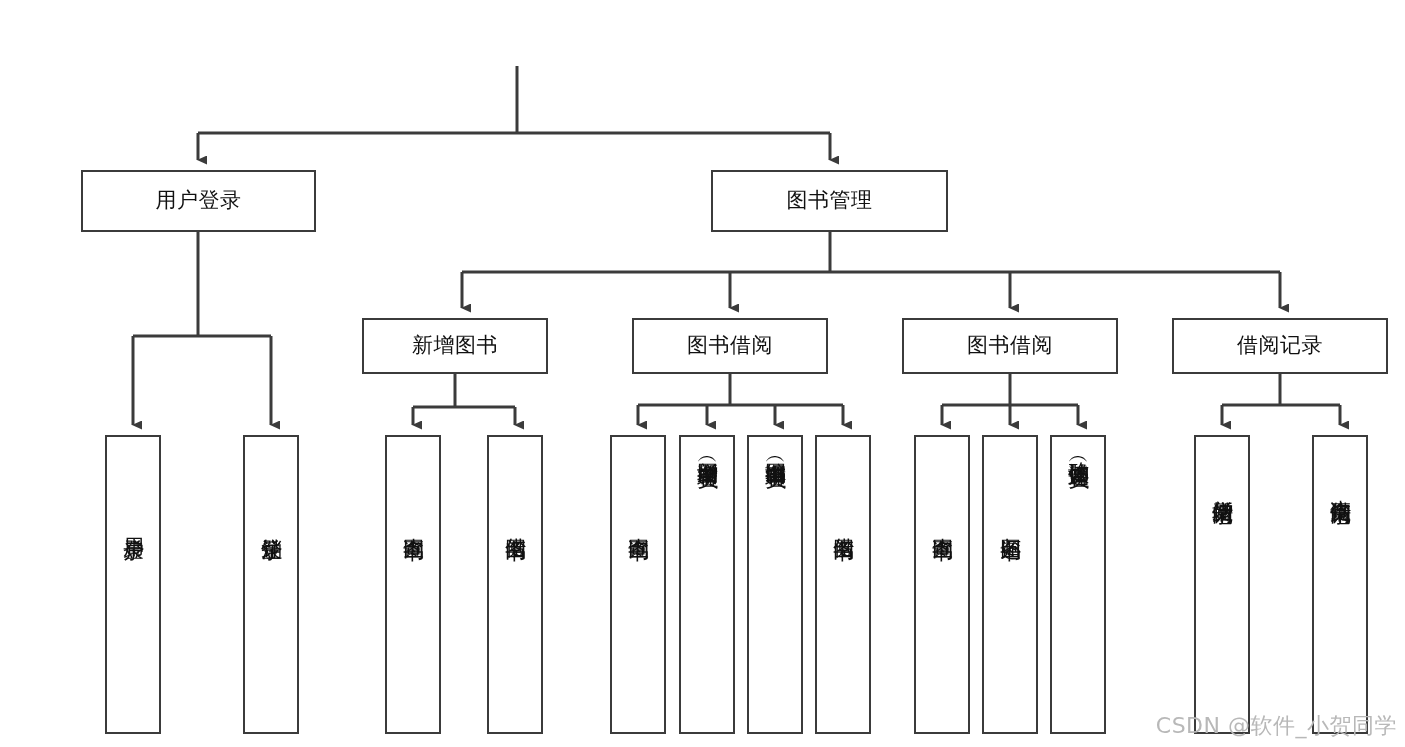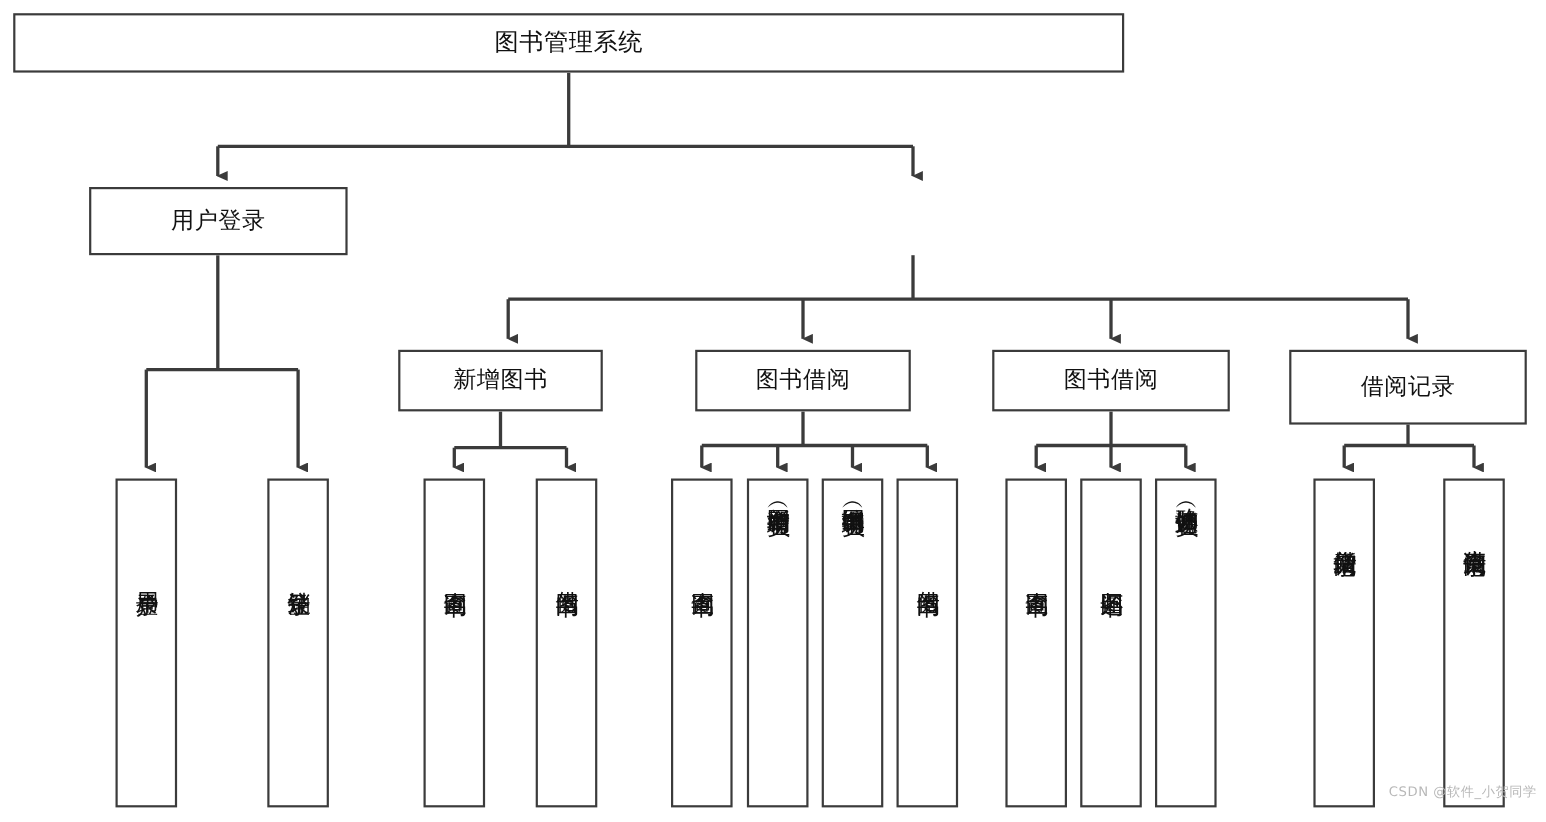--- a/index.html
+++ b/index.html
@@ -66,22 +66,22 @@
   }
   .leaf-mid .vtext {
     margin-top: 40px;
   }
   .leaf-tall .vtext {
     margin-top: 2px;
   }
   #watermark {
     position: absolute;
     right: 8px;
-    bottom: 18px;
-    font-size: 12px;
+    bottom: 6px;
+    font-size: 22px;
     color: #b8b8b8;
     letter-spacing: 0.5px;
     white-space: nowrap;
   }
 </style>
 </head>
 <body>
 
 <div id="diagram-root">
 
@@ -128,28 +128,28 @@
       <path d="M 1010,405 L 1010,425" marker-end="url(#arrowhead)"></path>
       <path d="M 1078,405 L 1078,425" marker-end="url(#arrowhead)"></path>
 
       <path d="M 1280,374 L 1280,405"></path>
       <path d="M 1222,405 L 1340,405"></path>
       <path d="M 1222,405 L 1222,425" marker-end="url(#arrowhead)"></path>
       <path d="M 1340,405 L 1340,425" marker-end="url(#arrowhead)"></path>
     </g>
   </svg>
 
-  <div class="node horiz root" style="left:12px; top:12px; width:1010px; height:54px;">图书管理系统</div>
 
   <div class="node horiz" style="left:81px; top:170px; width:235px; height:62px;">用户登录</div>
+  <div class="node horiz" style="left:711px; top:170px; width:237px; height:62px;">图书管理</div>
 
   <div class="node horiz" style="left:362px; top:318px; width:186px; height:56px;">新增图书</div>
   <div class="node horiz" style="left:632px; top:318px; width:196px; height:56px;">图书借阅</div>
   <div class="node horiz" style="left:902px; top:318px; width:216px; height:56px;">图书借阅</div>
-  <div class="node horiz" style="left:1172px; top:318px; width:216px; height:68px;">借阅记录</div>
+  <div class="node horiz" style="left:1172px; top:318px; width:216px; height:56px;">借阅记录</div>
 
   <div class="node leaf leaf-short" style="left:105px; top:435px; width:56px; height:299px;">
     <span class="vtext">用户登录</span>
   </div>
   <div class="node leaf leaf-short" style="left:243px; top:435px; width:56px; height:299px;">
     <span class="vtext">注销登录</span>
   </div>
 
   <div class="node leaf leaf-short" style="left:385px; top:435px; width:56px; height:299px;">
     <span class="vtext">查询图书</span>

